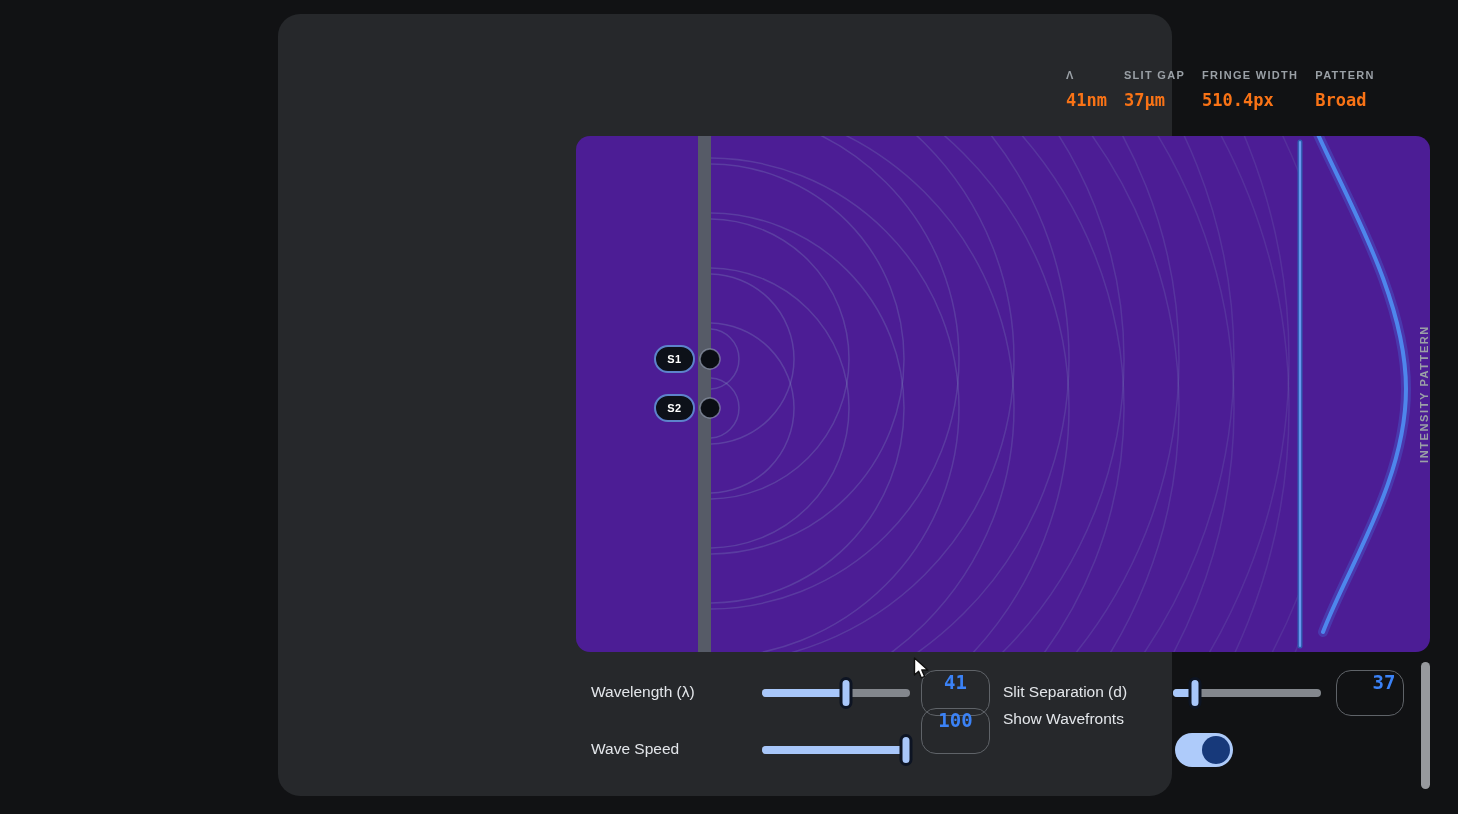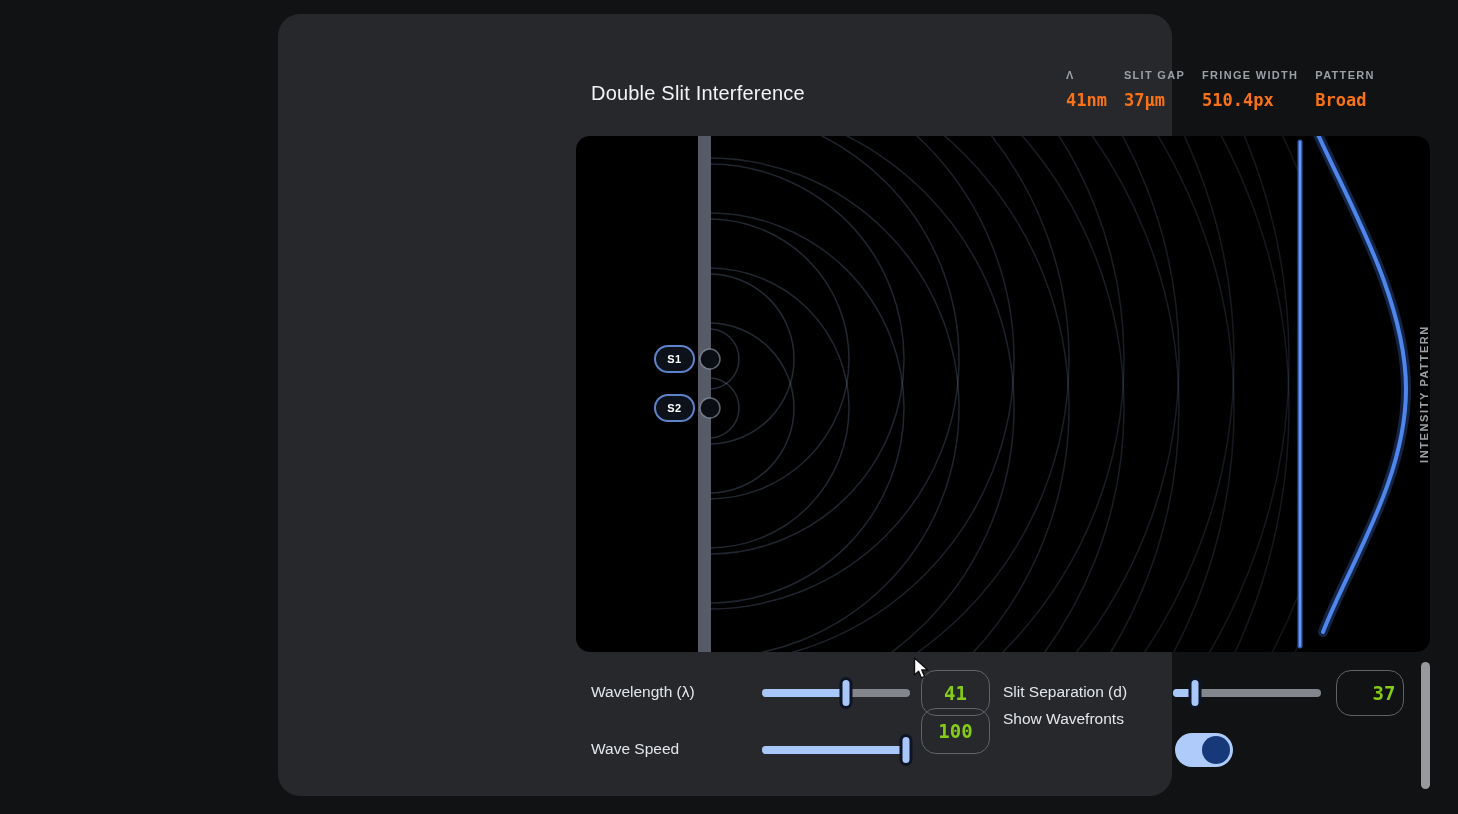--- a/index.html
+++ b/index.html
@@ -5,50 +5,49 @@
   html,body{margin:0;padding:0;background:#111214;}
   .stage{position:relative;width:1458px;height:814px;background:#111214;overflow:hidden;
          font-family:"Liberation Sans",sans-serif;}
   .card{position:absolute;left:278px;top:14px;width:894px;height:782px;background:#26282b;
         border-radius:22px;}
   .app-title{position:absolute;left:313px;top:68px;font-size:20px;font-weight:500;color:#f1f3f4;letter-spacing:.2px;}
   .stats{position:absolute;left:788px;top:55px;display:flex;gap:17px;}
   .stat-col{display:flex;flex-direction:column;align-items:flex-start;}
   .stat-label{font-size:11px;font-weight:600;color:#9aa0a6;letter-spacing:1.3px;margin-bottom:9px;white-space:nowrap;}
   .stat-value{font-family:"DejaVu Sans Mono",monospace;font-size:17px;font-weight:bold;color:#f97316;white-space:nowrap;text-align:right;}
-  .canvas{position:absolute;left:298px;top:122px;width:854px;height:516px;background:#000000;
+  .canvas{position:absolute;left:298px;top:122px;width:854px;height:516px;background:#4c1d95;
           border-radius:14px;overflow:hidden;}
   .src-badge{position:absolute;width:41px;height:28px;border-radius:14px;background:#0d1119;
              border:2px solid #5d83cb;color:#fff;display:flex;align-items:center;justify-content:center;
              font-size:11px;font-weight:bold;letter-spacing:.5px;box-sizing:border-box;}
   .badge-s1{left:78px;top:209px;}
   .badge-s2{left:78px;top:258px;}
   .intensity-label{position:absolute;right:0px;top:50%;transform:translateY(-50%) rotate(180deg);
                    writing-mode:vertical-rl;font-size:11px;font-weight:bold;color:#9aa0a6;
                    letter-spacing:1.6px;white-space:nowrap;}
   .ctl-label{position:absolute;font-size:15.5px;color:#e3e6ea;text-align:right;}
   .slider{position:absolute;width:148px;height:8px;border-radius:4px;background:#83878d;}
   .slider .fill{position:absolute;left:0;top:0;bottom:0;border-radius:4px;background:#a8c7fa;}
   .slider .handle{position:absolute;top:50%;transform:translate(-50%,-50%);width:13px;height:32px;
                   border-radius:7px;background:#a8c7fa;border:3px solid #0d1423;box-sizing:border-box;}
   .value-box{position:absolute;width:69px;height:46px;border:1.5px solid #5f6368;border-radius:15px;
-             display:flex;align-items:center;justify-content:center;box-sizing:border-box;
-             font-family:"DejaVu Sans Mono",monospace;font-size:19px;font-weight:bold;color:#84cc16;}
+             display:flex;justify-content:center;box-sizing:border-box;
+             font-family:"DejaVu Sans Mono",monospace;font-size:19px;font-weight:bold;color:#3b82f6;}
   .toggle{position:absolute;left:897px;top:719px;width:58px;height:34px;border-radius:17px;background:#aecbfa;}
   .toggle .knob{position:absolute;right:3px;top:3px;width:28px;height:28px;border-radius:50%;background:#17397a;}
   .scrollbar-thumb{position:absolute;left:1143px;top:648px;width:9px;height:127px;border-radius:5px;background:#97999d;}
   .cursor{position:absolute;left:913px;top:657px;pointer-events:none;}
 </style>
 </head>
 <body>
 
 <div class="stage">
   <div class="card">
 
-    <div class="app-title">Double Slit Interference</div>
     <div class="stats">
       <div class="stat-col">
         <div class="stat-label">Λ</div>
         <div class="stat-value">41nm</div>
       </div>
       <div class="stat-col">
         <div class="stat-label">SLIT GAP</div>
         <div class="stat-value">37μm</div>
       </div>
       <div class="stat-col">

